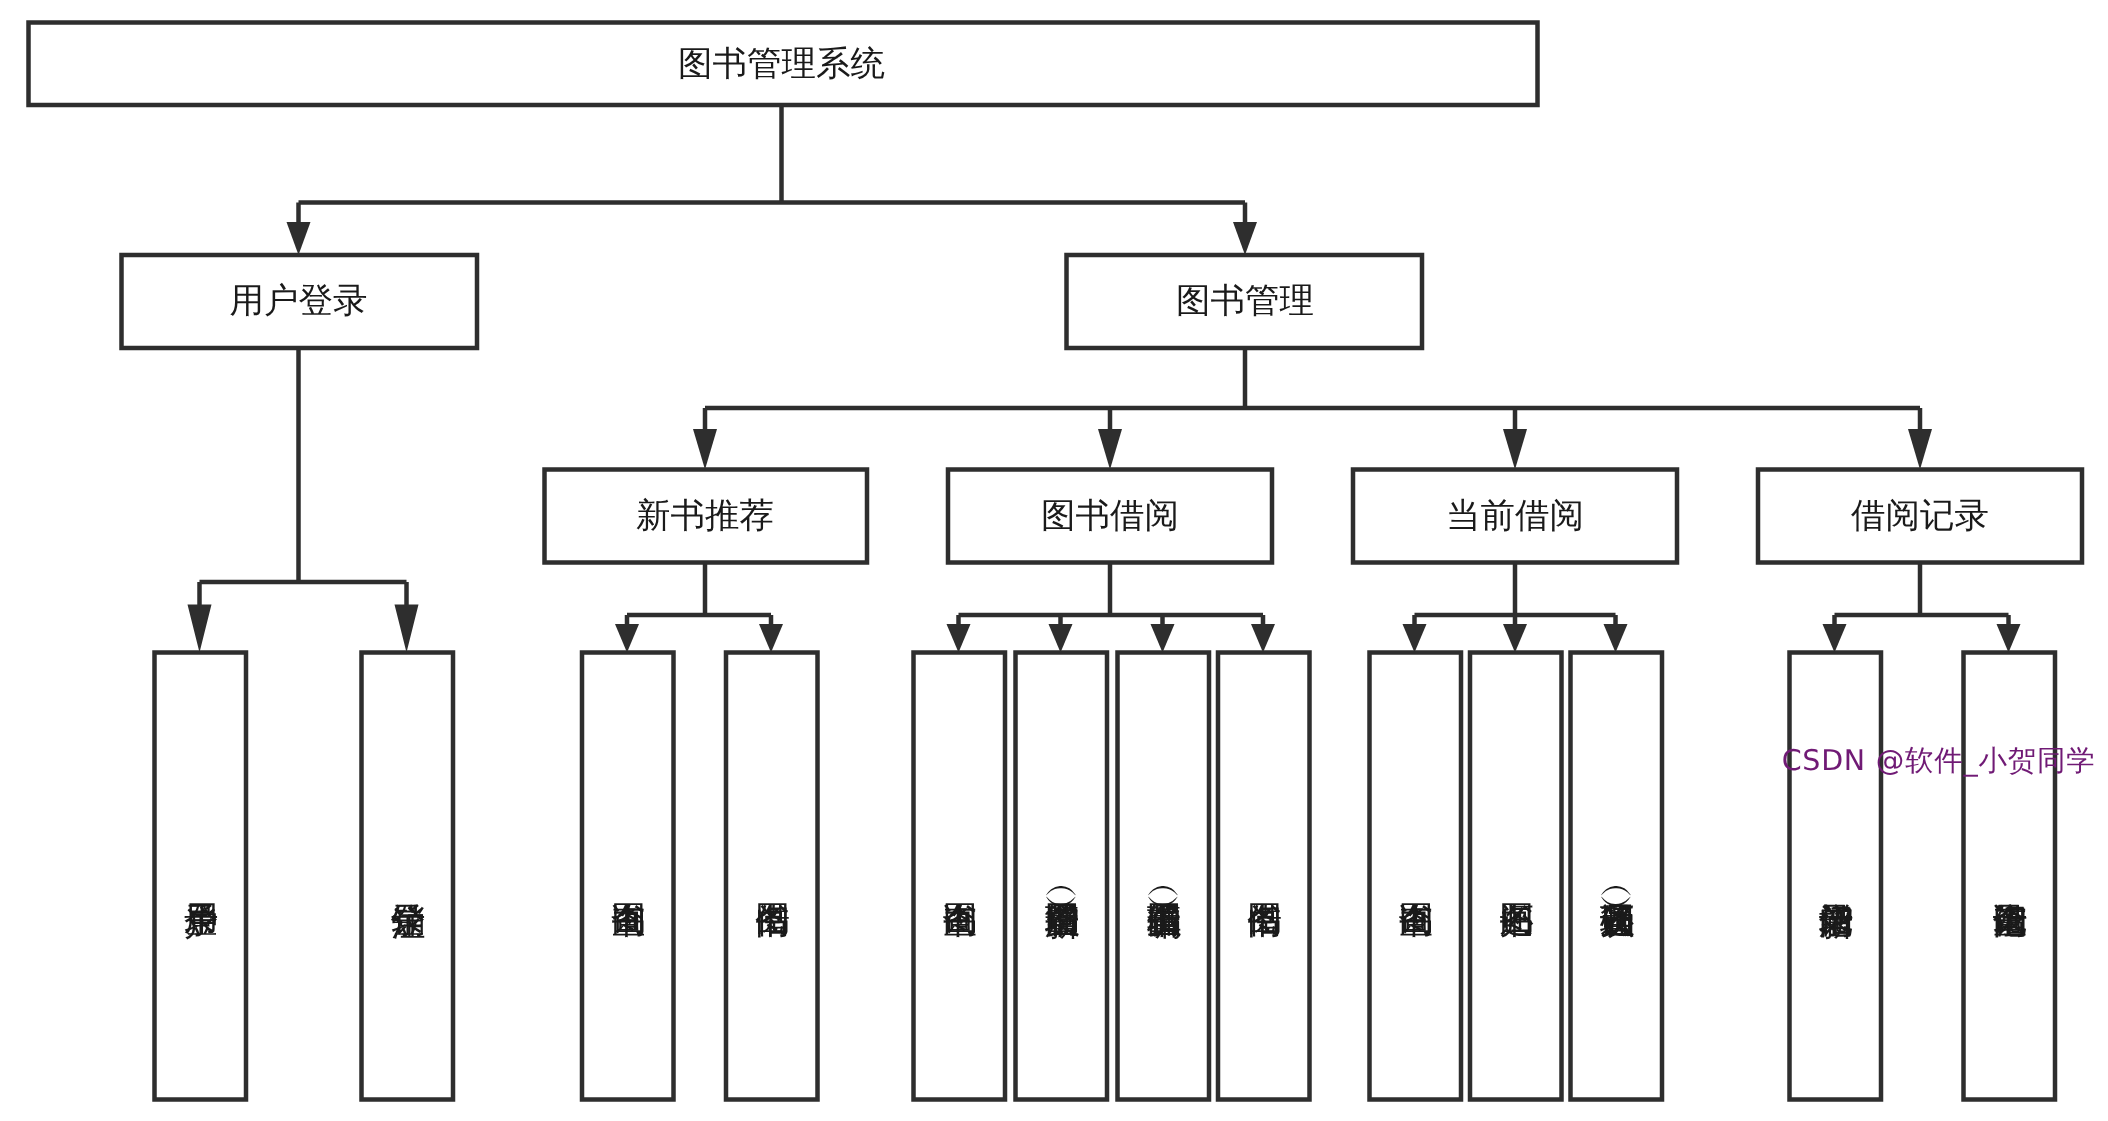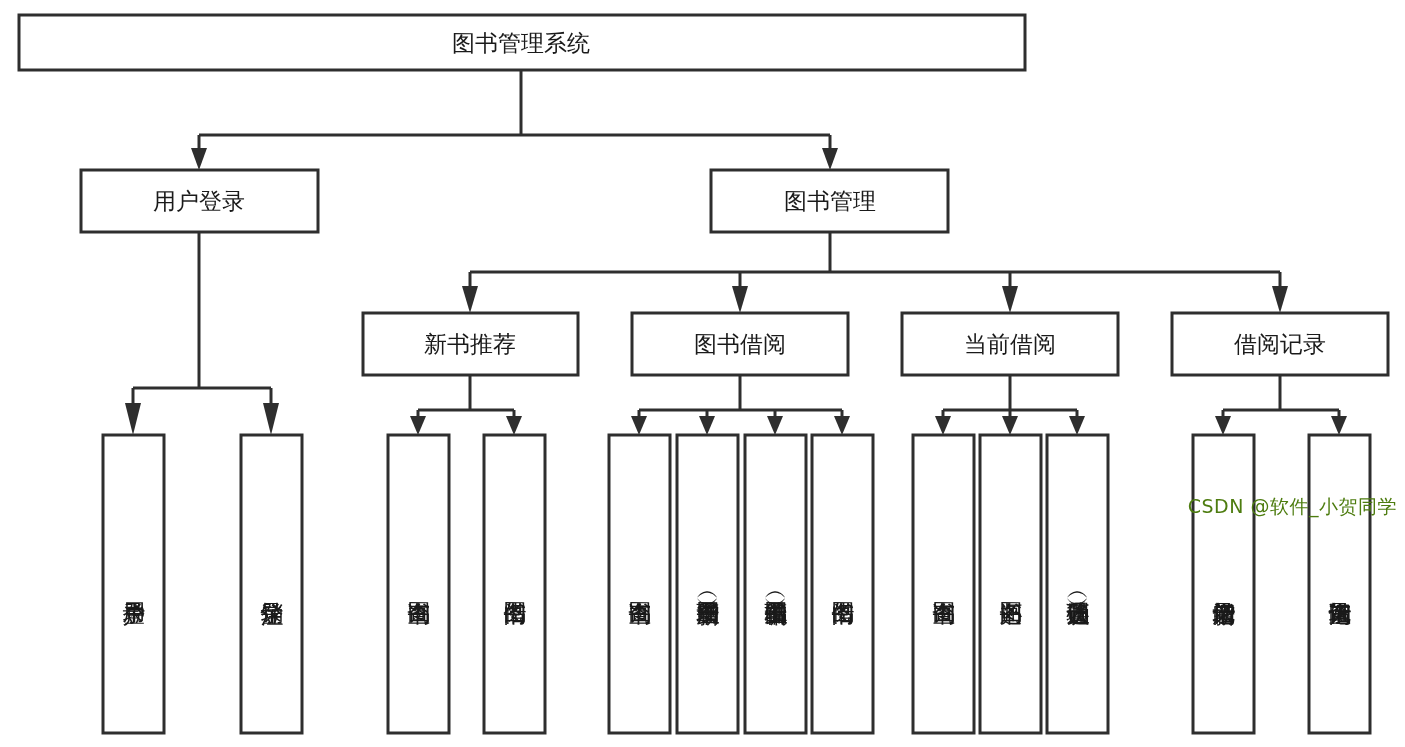--- a/index.html
+++ b/index.html
@@ -55,21 +55,21 @@
     dominant-baseline: middle;
     writing-mode: vertical-rl;
     glyph-orientation-vertical: 0;
   }
   .watermark {
     position: absolute;
     right: 8px;
     bottom: 6px;
     font-family: "DejaVu Sans", "Liberation Sans", sans-serif;
     font-size: 19px;
-    color: #4d7c0f;
+    color: #701a75;
     letter-spacing: 0.5px;
     white-space: nowrap;
     pointer-events: none;
   }
 </style>
 </head>
 <body>
 
 <div id="diagram-root">
   <svg class="diagram" viewBox="0 0 1405 747" xmlns="http://www.w3.org/2000/svg">

